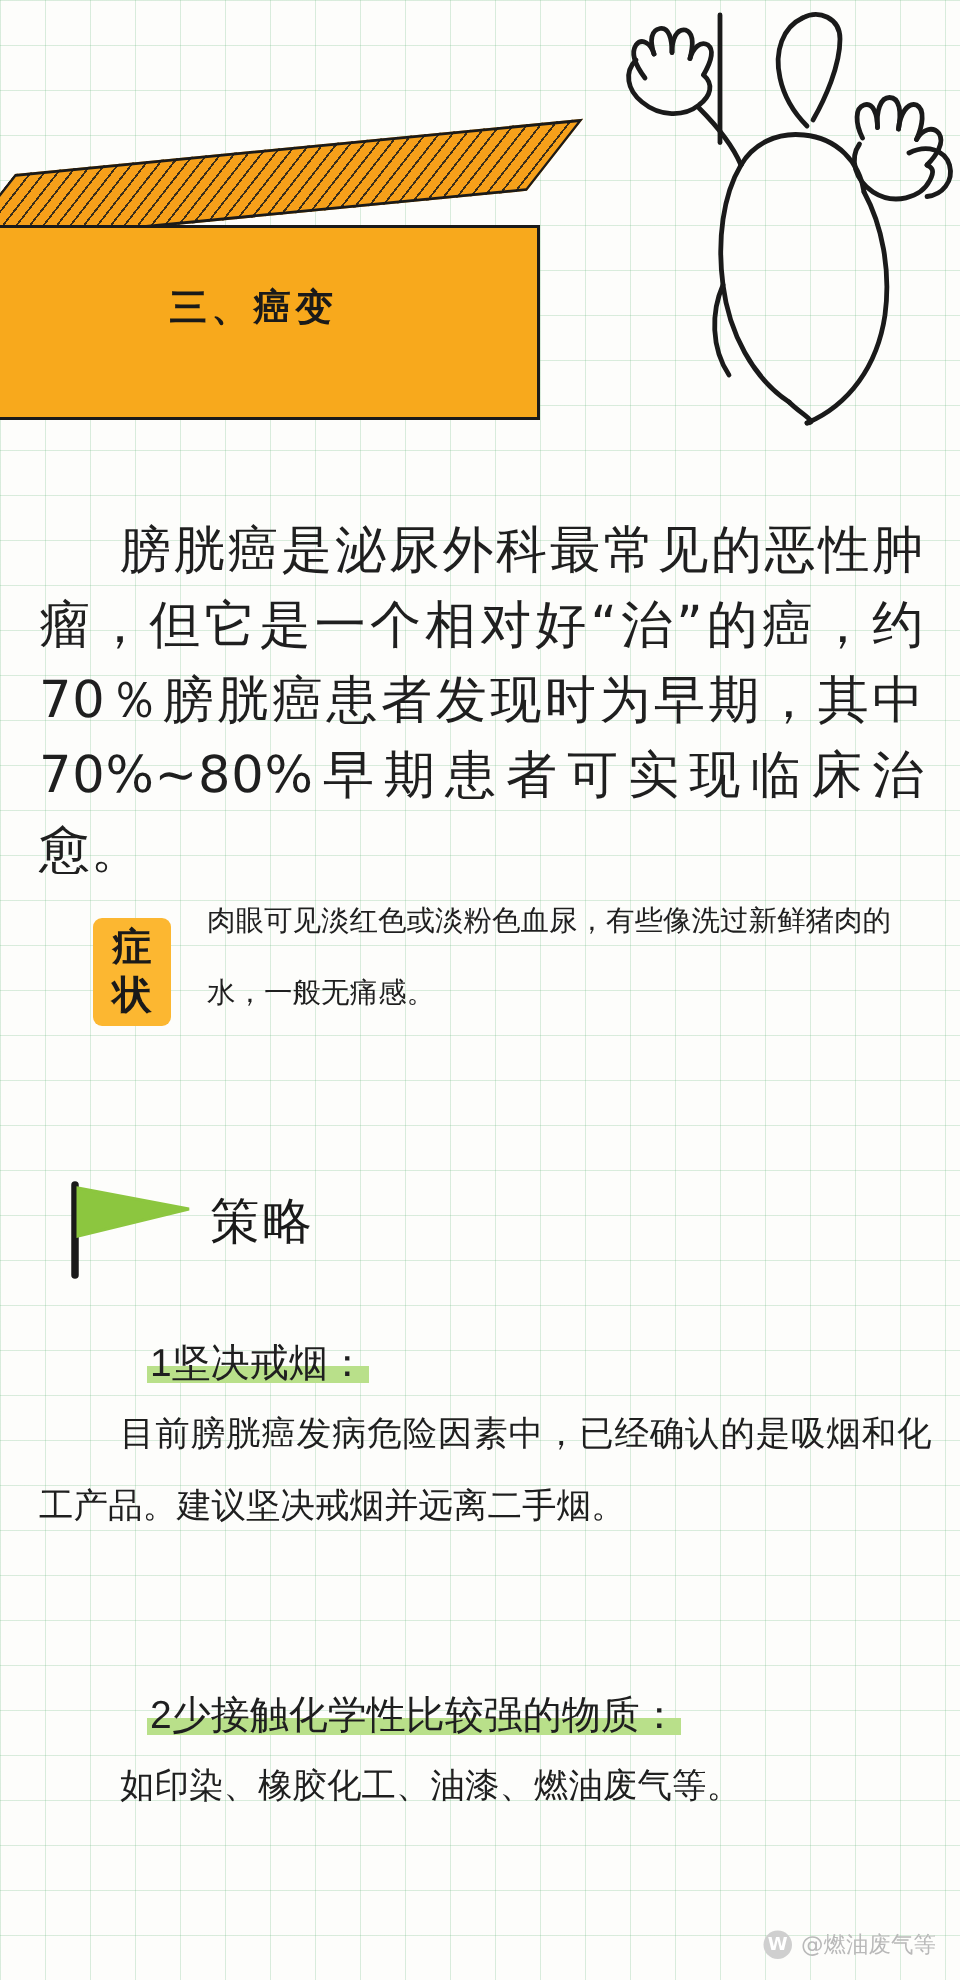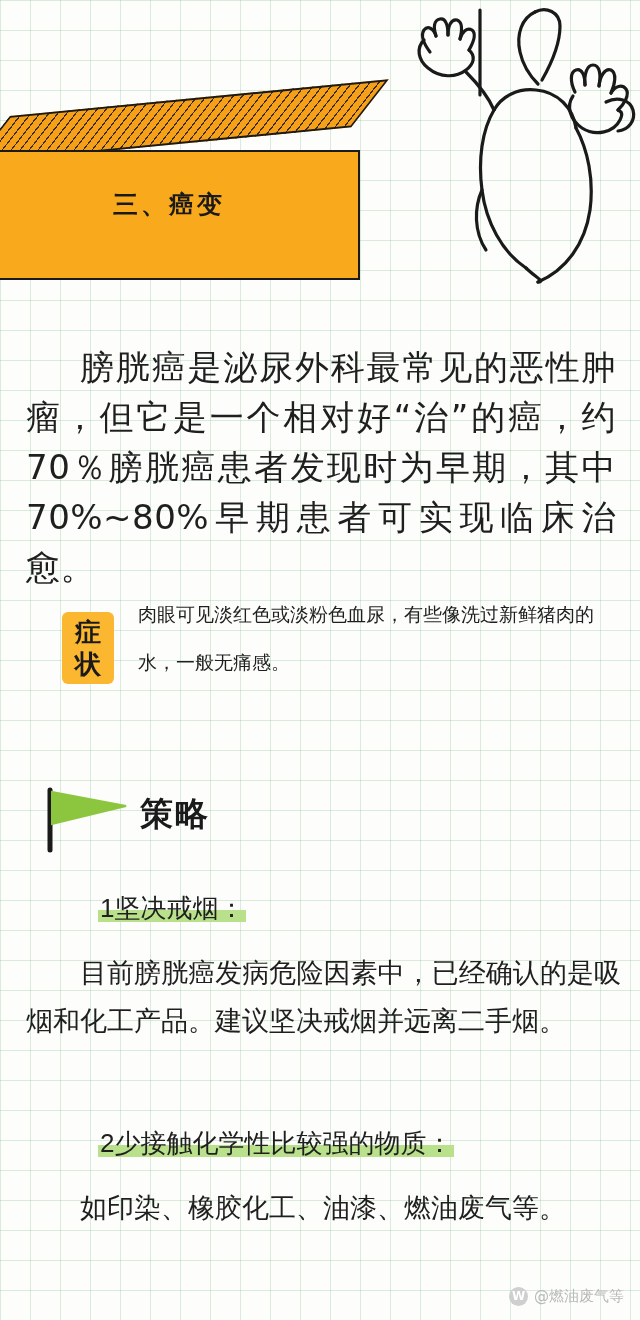--- a/index.html
+++ b/index.html
@@ -150,21 +150,21 @@
     left: 0;
     top: 4px;
     width: 100px;
     height: 70px;
   }
   .strategy-title {
     position: absolute;
     left: 100px;
     top: 12px;
     font-size: 33px;
-    font-weight: 700;
+    font-weight: 400;
     letter-spacing: 2px;
     color: #1a1a1a;
     font-family: "DejaVu Sans", sans-serif;
   }
 
   
   .section {
     position: absolute;
     left: 26px;
     width: 595px;
@@ -176,27 +176,27 @@
     display: inline;
     font-size: 26px;
     line-height: 46px;
     color: #1f1f1f;
     background: linear-gradient(to bottom, transparent 0 58%, #b9e08a 58% 96%, transparent 96%);
     padding: 0 2px;
     margin-left: 72px;
     font-family: Liberation Sans, sans-serif;
   }
   .sec-body {
-    margin-top: 20px;
-    font-size: 27px;
+    margin-top: 0;
+    font-size: 23px;
     line-height: 48px;
     text-indent: 54px;
     text-align: justify;
     color: #1f1f1f;
-    font-family: Liberation Mono, monospace;
+    font-family: Liberation Sans, sans-serif;
   }
 
   
   .watermark {
     position: absolute;
     right: 16px;
     bottom: 14px;
     display: flex;
     align-items: center;
     gap: 6px;

